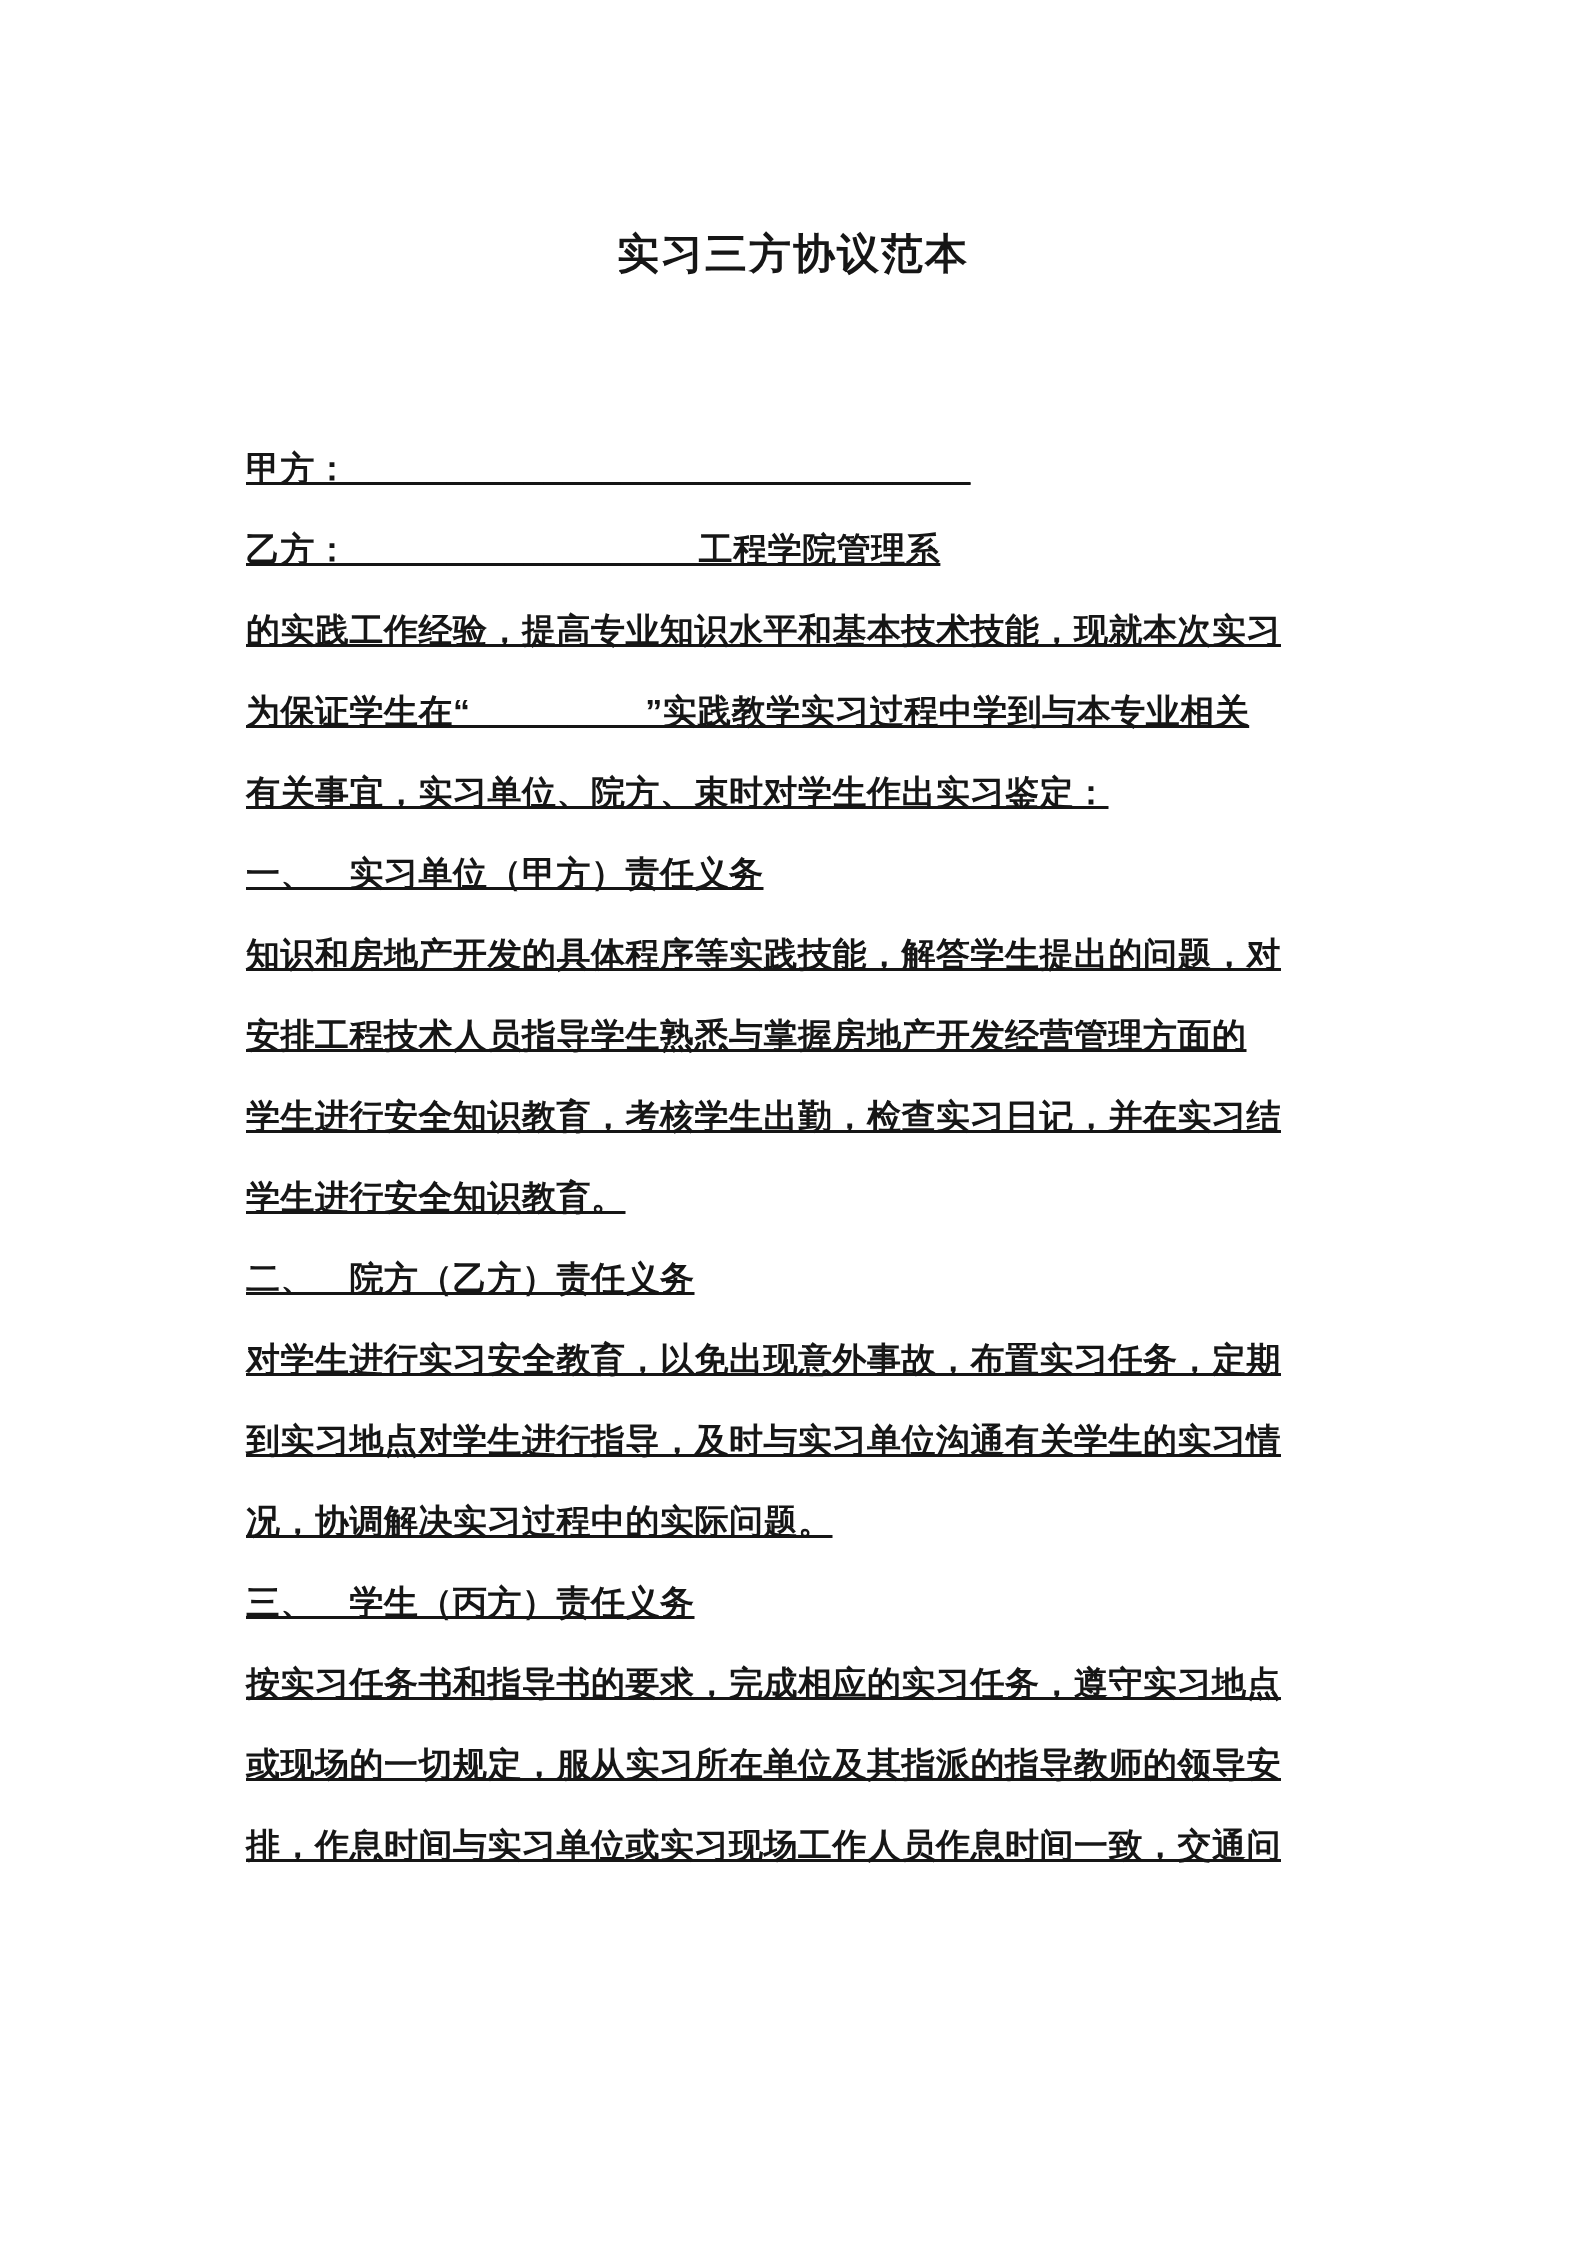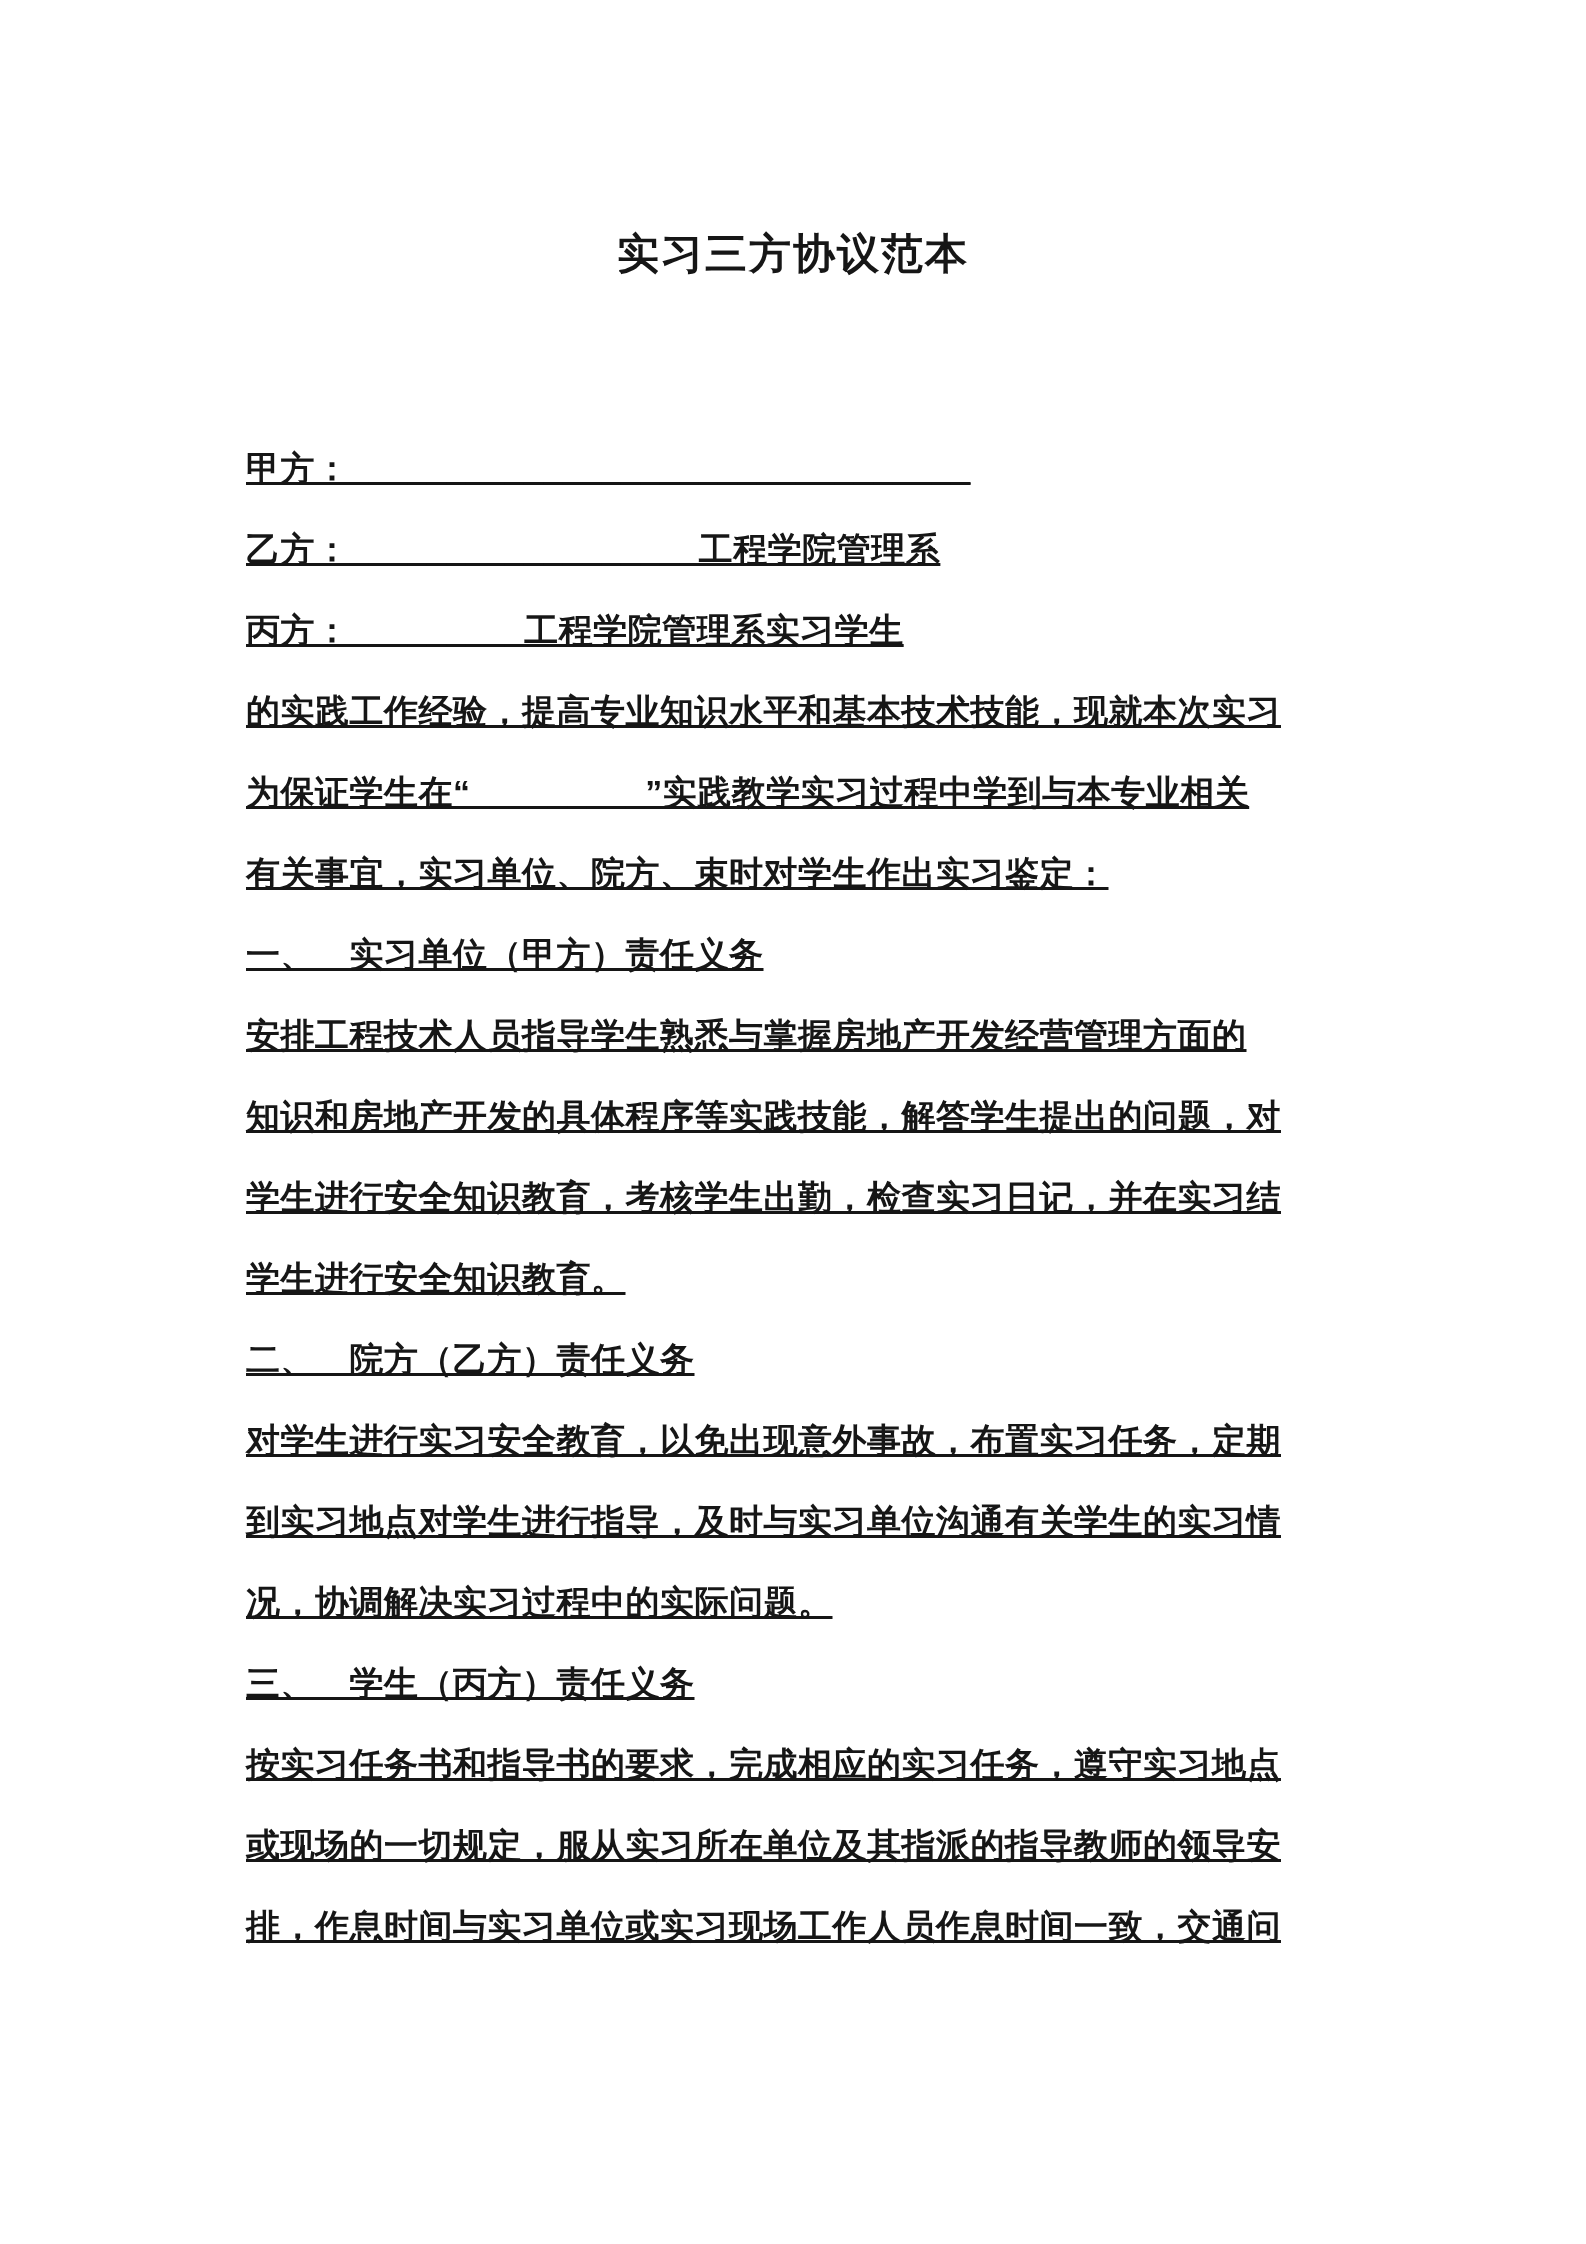--- a/index.html
+++ b/index.html
@@ -35,27 +35,26 @@
 </style>
 </head>
 <body>
 
 <div class="page">
   <h1 class="doc-title">实习三方协议范本</h1>
 
   <div class="doc-content">
     <div class="doc-line">甲方：________________________________</div>
     <div class="doc-line">乙方：__________________工程学院管理系</div>
-    <div class="doc-line">丙方：_________工程学院管理系实习学生</div>
     <div class="doc-line">的实践工作经验，提高专业知识水平和基本技术技能，现就本次实习</div>
     <div class="doc-line">为保证学生在“_________”实践教学实习过程中学到与本专业相关</div>
     <div class="doc-line">有关事宜，实习单位、院方、束时对学生作出实习鉴定：</div>
     <div class="doc-line">一、　实习单位（甲方）责任义务</div>
+    <div class="doc-line">知识和房地产开发的具体程序等实践技能，解答学生提出的问题，对</div>
     <div class="doc-line">安排工程技术人员指导学生熟悉与掌握房地产开发经营管理方面的</div>
-    <div class="doc-line">知识和房地产开发的具体程序等实践技能，解答学生提出的问题，对</div>
     <div class="doc-line">学生进行安全知识教育，考核学生出勤，检查实习日记，并在实习结</div>
     <div class="doc-line">学生进行安全知识教育。</div>
     <div class="doc-line">二、　院方（乙方）责任义务</div>
     <div class="doc-line">对学生进行实习安全教育，以免出现意外事故，布置实习任务，定期</div>
     <div class="doc-line">到实习地点对学生进行指导，及时与实习单位沟通有关学生的实习情</div>
     <div class="doc-line">况，协调解决实习过程中的实际问题。</div>
     <div class="doc-line">三、　学生（丙方）责任义务</div>
     <div class="doc-line">按实习任务书和指导书的要求，完成相应的实习任务，遵守实习地点</div>
     <div class="doc-line">或现场的一切规定，服从实习所在单位及其指派的指导教师的领导安</div>
     <div class="doc-line">排，作息时间与实习单位或实习现场工作人员作息时间一致，交通问</div>

